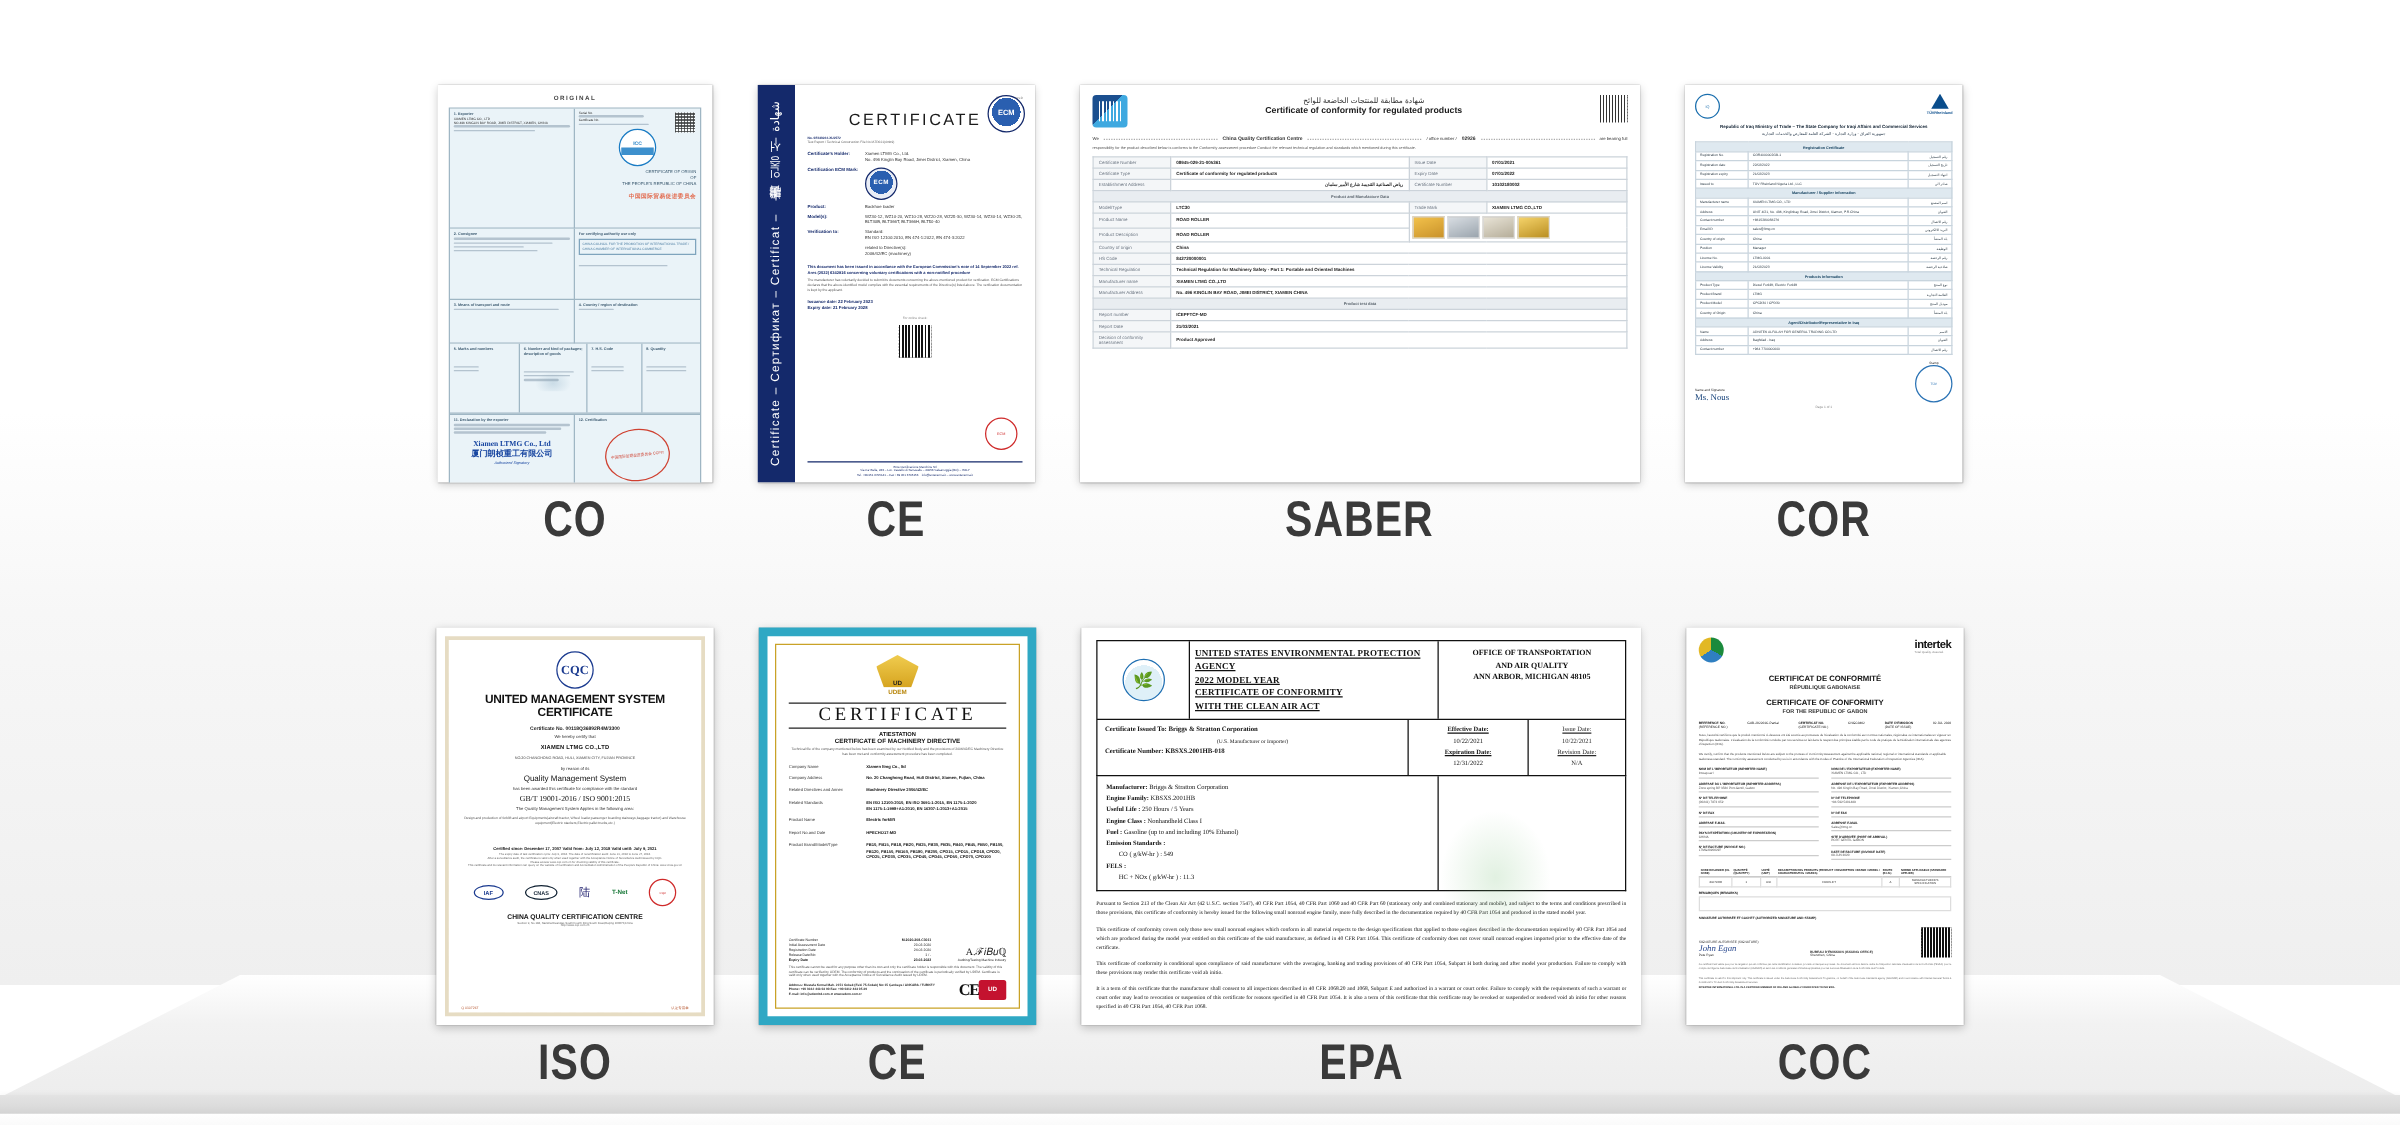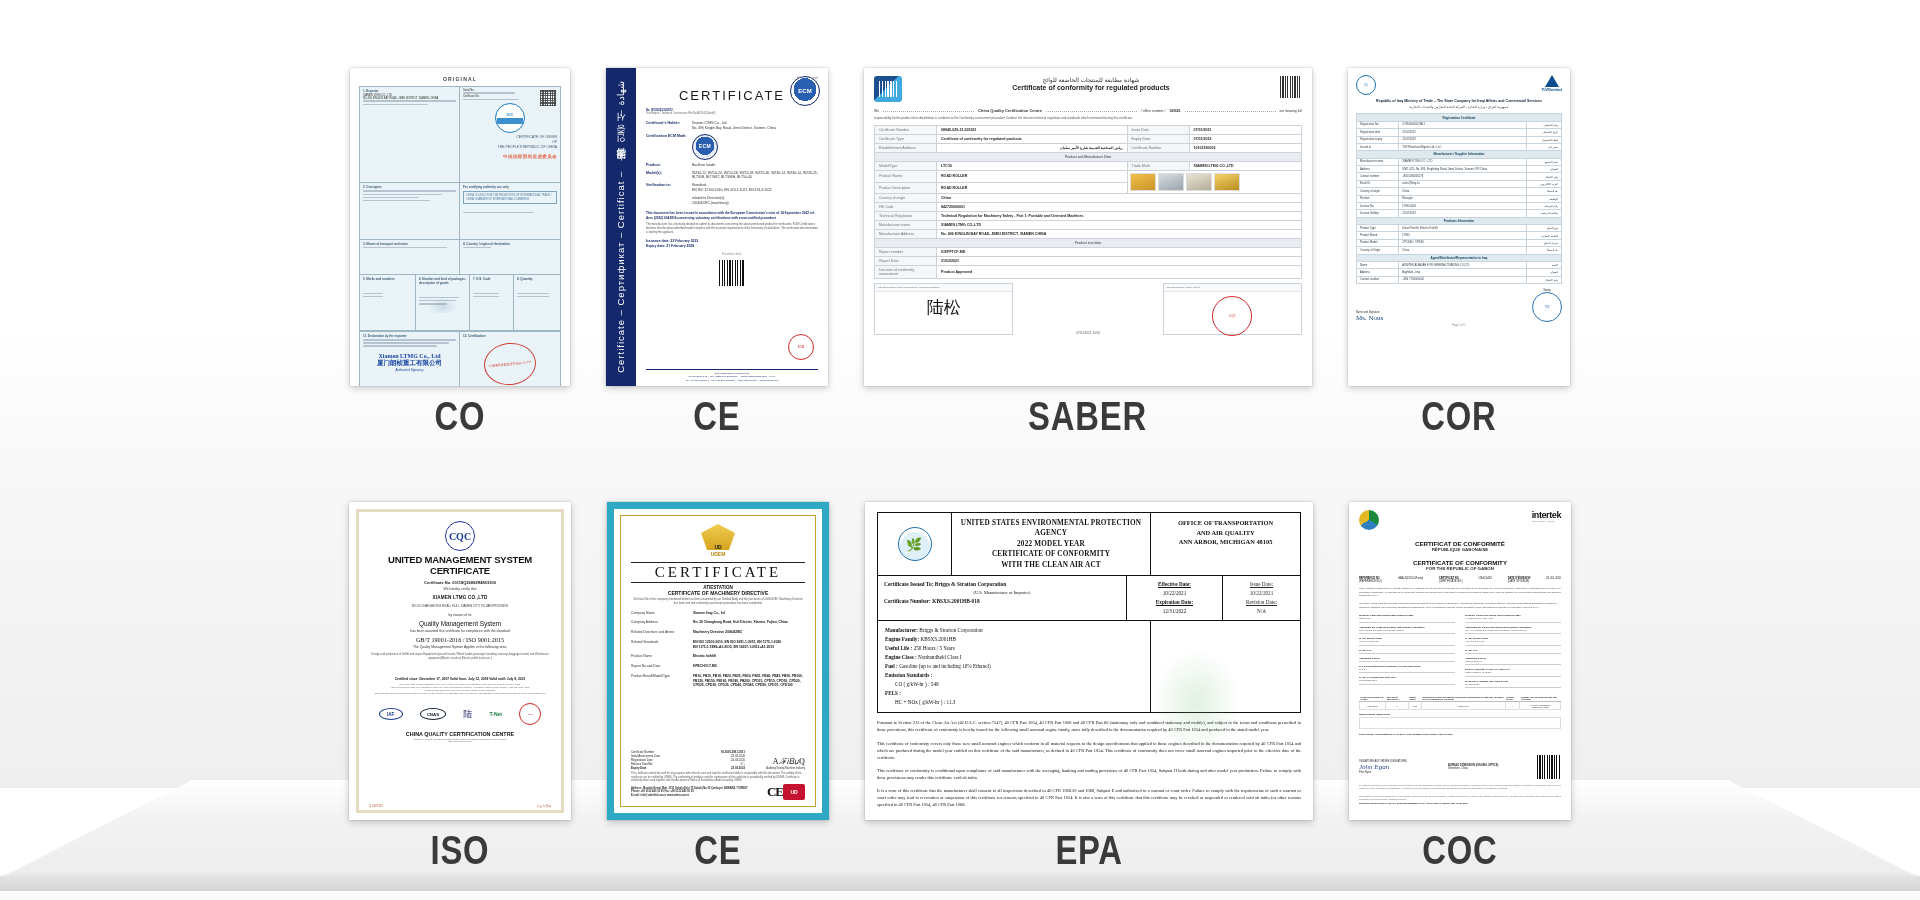--- a/index.html
+++ b/index.html
@@ -286,22 +286,22 @@
     display:flex;align-items:center;justify-content:center;border-radius:2px;}
   .udem-sigline{font-family:"Liberation Serif",serif;font-size:8px;color:#111;text-align:right;}
 
   
   .epa-sheet{width:448px;height:318px;padding:10px 12px;}
   .epa-top{display:flex;border:1px solid #111;}
   .epa-logo-cell{width:74px;border-right:1px solid #111;display:flex;align-items:center;justify-content:center;padding:4px;}
   .epa-seal{width:34px;height:34px;border-radius:50%;border:1.3px solid #1f6fb2;
      background:radial-gradient(circle at 50% 60%,#dff0f8 0 60%,#fff 60%);
      display:flex;align-items:center;justify-content:center;color:#2f7d32;font-size:13px;}
-  .epa-title{flex:1;text-align:center;padding:5px 4px;font-family:"Liberation Serif",serif;
-     font-size:7.2px;font-weight:700;line-height:1.45;letter-spacing:.2px;color:#111;}
+  .epa-title{flex:1;padding:5px 4px;font-family:"Liberation Serif",serif;
+     font-size:7.2px;font-weight:700;line-height:1.45;letter-spacing:.2px;color:#111;text-decoration:underline;}
   .epa-office{width:150px;border-left:1px solid #111;text-align:center;padding:5px 4px;
      font-family:"Liberation Serif",serif;font-size:6.4px;font-weight:700;line-height:1.5;color:#111;}
   .epa-mid{display:flex;border:1px solid #111;border-top:none;}
   .epa-issued{flex:1;padding:4px 6px;font-family:"Liberation Serif",serif;font-size:5.4px;line-height:1.7;color:#111;}
   .epa-issued b{font-weight:700;}
   .epa-dates{width:96px;border-left:1px solid #111;text-align:center;padding:4px;
     font-family:"Liberation Serif",serif;font-size:5.2px;line-height:1.7;color:#111;}
   .epa-dates u{text-decoration:underline;font-weight:700;}
   .epa-sigc{width:150px;border-left:1px solid #111;padding:4px;text-align:center;position:relative;}
   .epa-scribble{font-family:"Liberation Serif",serif;font-style:italic;font-size:15px;color:#111;line-height:1;}
@@ -331,21 +331,21 @@
   .coc-refrow b{font-weight:700;}
   .coc-p{font-size:2.4px;color:#444;line-height:1.5;margin-top:4px;}
   .coc-2col{display:flex;gap:10px;margin-top:5px;}
   .coc-col{flex:1;}
   .coc-f{border-bottom:1px solid #ccc;padding-bottom:1px;margin-bottom:3px;}
   .coc-fk{font-size:2.5px;font-weight:700;color:#111;}
   .coc-fv{font-size:2.5px;color:#555;line-height:1.4;}
   table.coc-tbl{width:100%;border-collapse:collapse;margin-top:4px;}
   table.coc-tbl th{font-size:2.2px;font-weight:700;color:#111;border-bottom:1px solid #bbb;padding:1px;text-align:left;}
   table.coc-tbl td{font-size:2.3px;color:#333;border:1px solid #ddd;padding:1.5px;text-align:center;}
-  .coc-sig{display:flex;gap:8px;margin-top:19px;align-items:center;}
+  .coc-sig{display:flex;gap:8px;margin-top:6px;align-items:flex-end;}
   .coc-qr{width:24px;height:24px;
     background:repeating-linear-gradient(90deg,#111 0 1.2px,#fff 1.2px 2.4px),
                repeating-linear-gradient(0deg,#111 0 1.2px,transparent 1.2px 2.4px);}
   .coc-scribble{font-family:"Liberation Serif",serif;font-style:italic;font-size:7px;color:#2b4a8f;}
   .coc-fine{font-size:1.9px;color:#666;line-height:1.45;margin-top:5px;text-align:justify;}
   .coc-bold{font-size:2.1px;font-weight:700;color:#111;margin-top:2px;}
 </style>
 </head>
 <body>
 
@@ -645,33 +645,20 @@
               <td class="lbl">Report Date</td>
               <td class="val" colspan="3">21/03/2021</td>
             </tr>
             <tr>
               <td class="lbl">Decision of conformity assessment</td>
               <td class="val" colspan="3">Product Approved</td>
             </tr>
           </tbody>
             </table>
 
-          <div class="saber-sig">
-            <div class="saber-sigbox">
-              <div class="cap">CB Organization Office Responsible manager signature</div>
-              <div class="saber-scribble">陆松</div>
-            </div>
-            <div style="flex:1;display:flex;align-items:flex-end;justify-content:center">
-              <div class="saber-date">07/01/2021 10:58</div>
-            </div>
-            <div class="saber-sigbox">
-              <div class="cap">CB Organization Office Stamp</div>
-              <div class="saber-redstamp">CQC</div>
-            </div>
-          </div>
         </div>
         <div class="cert-label">SABER</div>
       </div>
 
       <div class="cell">
         <div class="sheet cor-sheet">
           <div class="cor-head">
             <div class="cor-seal">IQ</div>
             <div class="tuv-logo">
               <div class="tuv-tri"></div>

